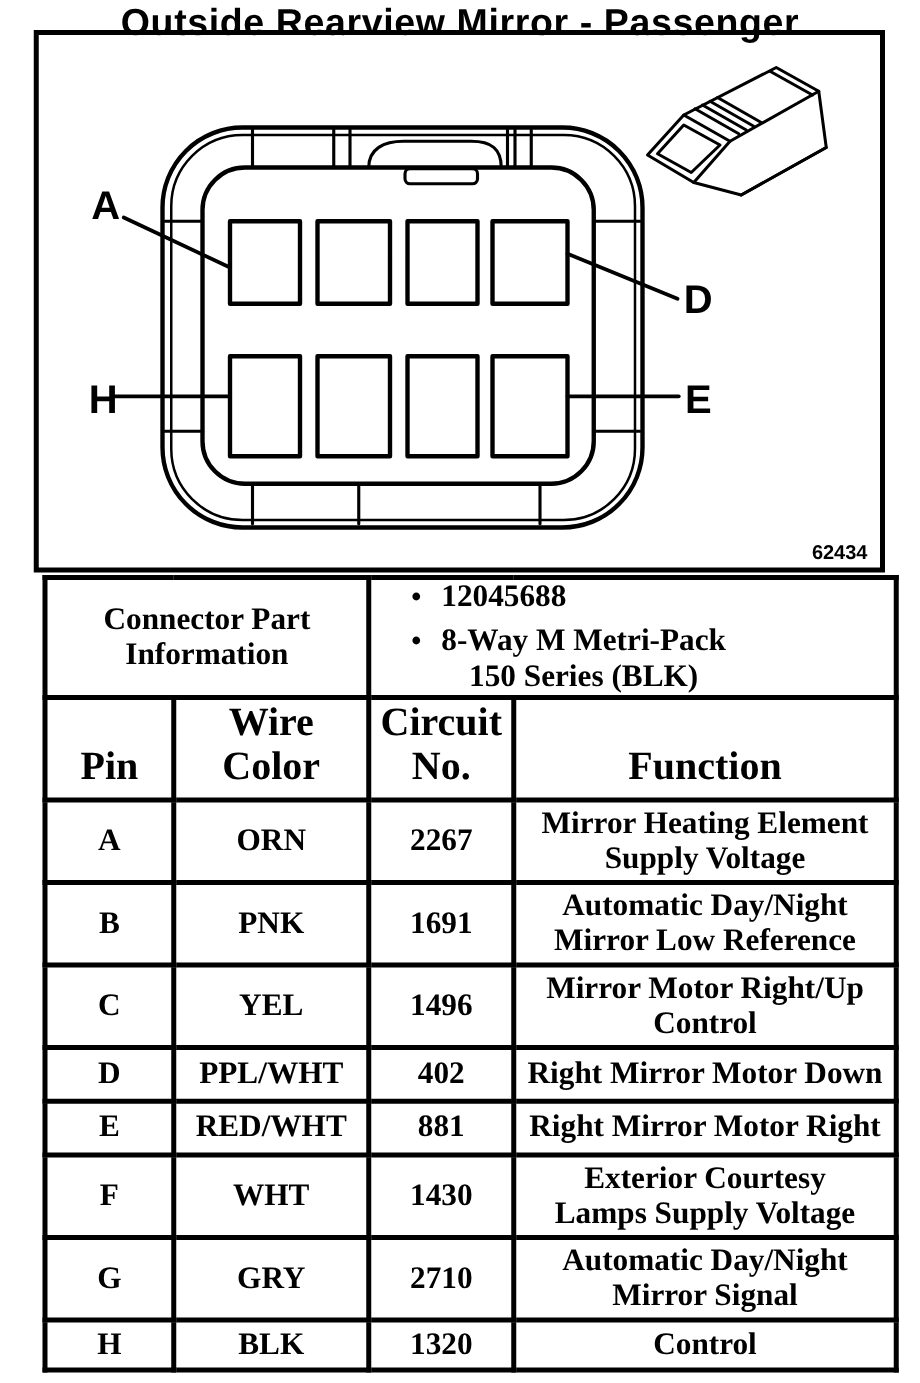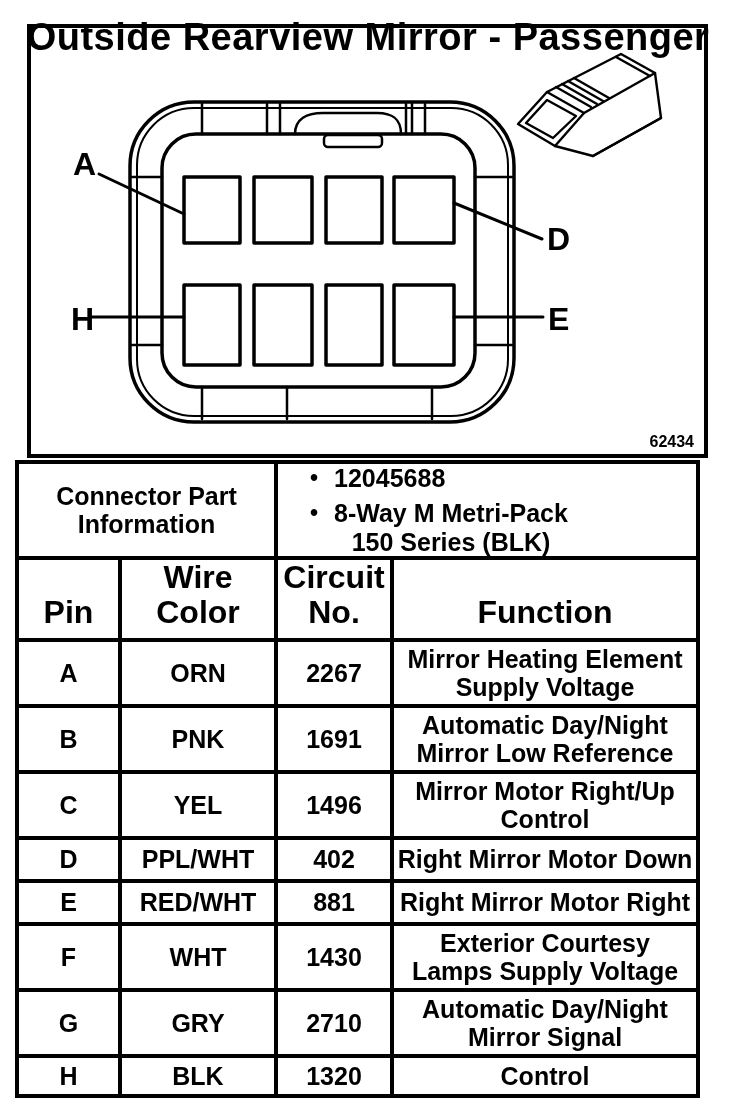--- a/index.html
+++ b/index.html
@@ -6,48 +6,49 @@
     margin: 0; padding: 0;
     width: 736px; height: 1106px;
     background: #ffffff;
     font-family: "Liberation Sans", sans-serif;
     color: #000;
     overflow: hidden;
   }
   .page-title {
     text-align: center;
     font-weight: bold;
-    font-size: 38px;
+    font-size: 30px;
     letter-spacing: 0.5px;
-    padding-top: 16px;
+    padding-top: 2px;
     height: 24px;
     box-sizing: border-box;
   }
   .diagram-frame {
     margin-left: 27px;
     width: 681px;
     height: 434px;
     border: 4px solid #000;
     box-sizing: border-box;
     position: relative;
   }
   .diagram-frame svg { display: block; }
   svg .ink { stroke: #000; fill: none; stroke-linejoin: round; stroke-linecap: round; }
   svg text {
     font-family: "Liberation Sans", sans-serif;
     font-weight: bold;
     fill: #000;
     stroke: none;
   }
   table.pin-table {
-    margin-left: 15px;
+    margin-left: 34px;
     margin-top: 2px;
     width: 681px;
     border-collapse: collapse;
     table-layout: fixed;
+    font-family: Liberation Serif, serif;
   }
   table.pin-table td {
     border: 4px solid #000;
     font-size: 25px;
     font-weight: bold;
     text-align: center;
     vertical-align: middle;
     line-height: 1.12;
     padding: 0;
     overflow: hidden;

